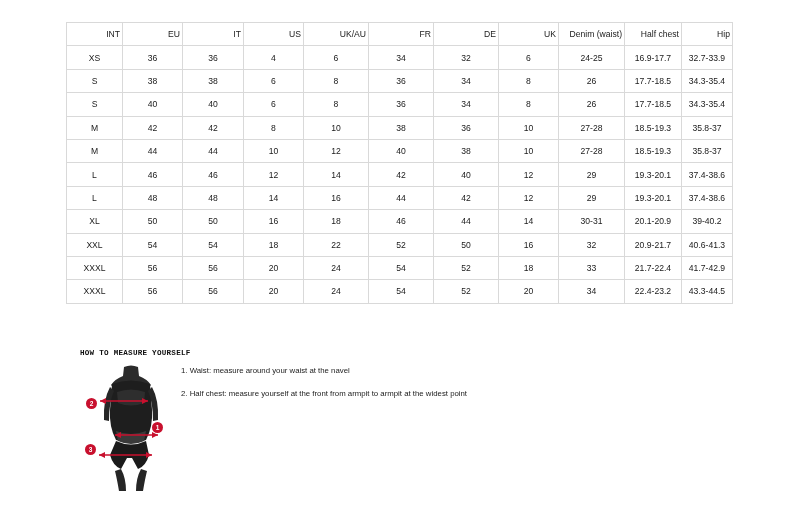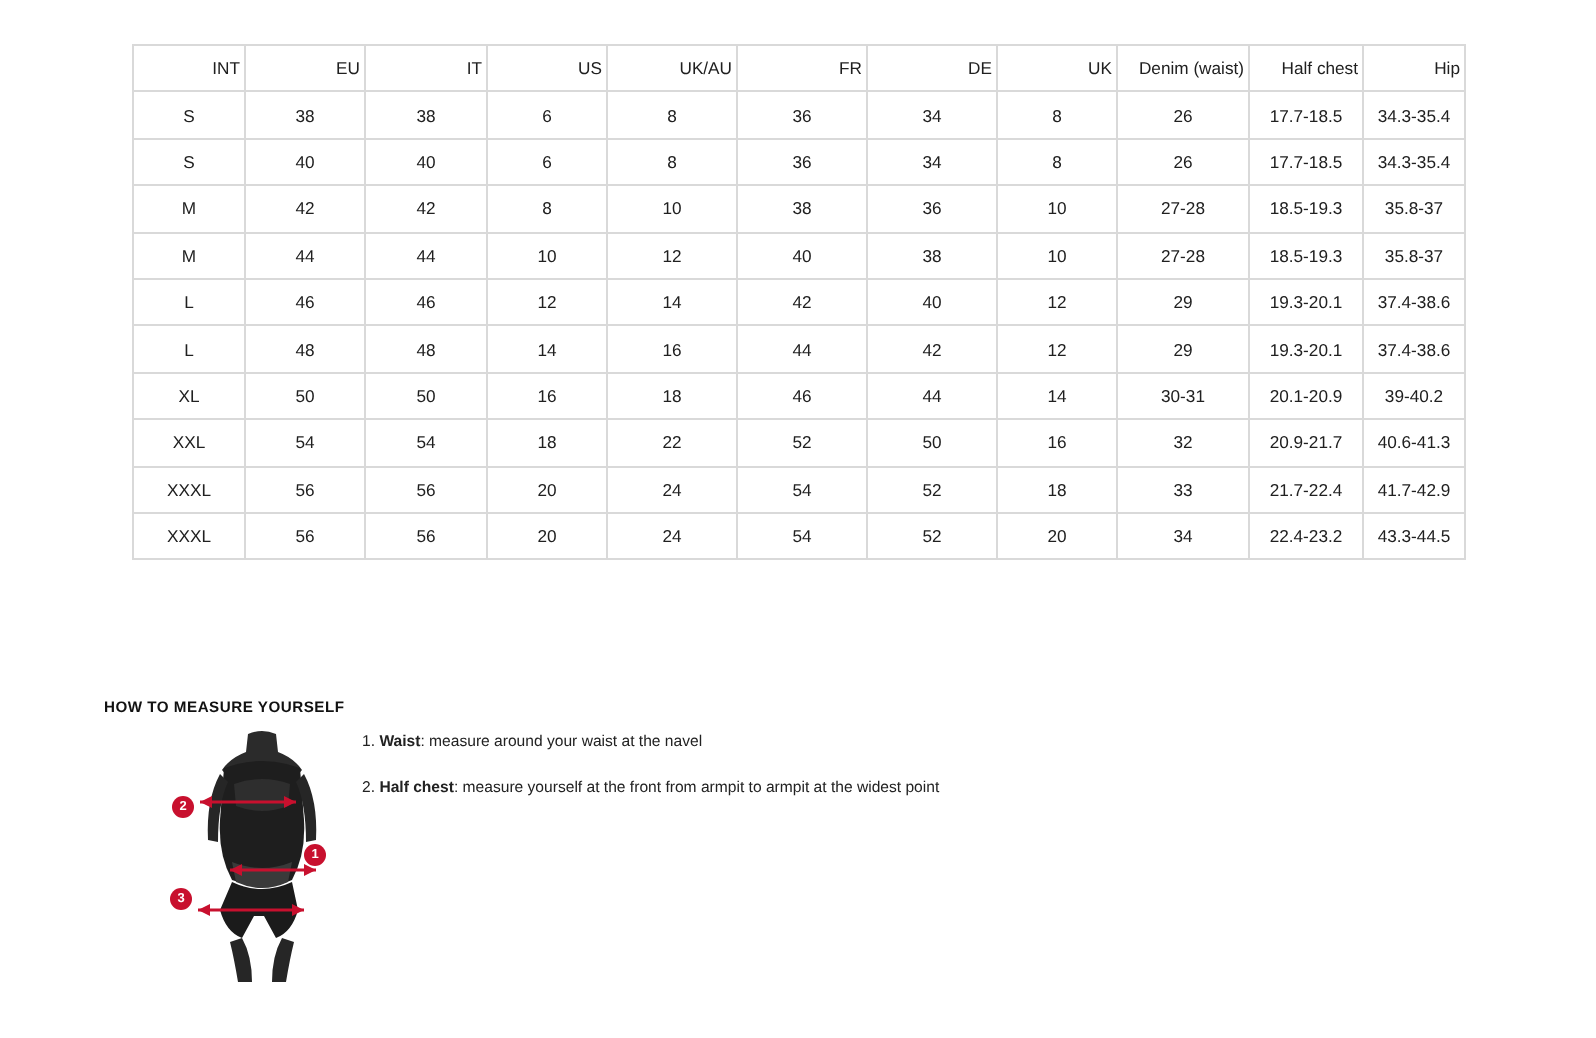--- a/index.html
+++ b/index.html
@@ -54,41 +54,42 @@
   col.c5 { width: 65px; }
   col.c6 { width: 65px; }
   col.c7 { width: 60px; }
   col.c8 { width: 66px; }
   col.c9 { width: 57px; }
   col.c10 { width: 51px; }
 
   
   .howto-title {
     position: absolute;
-    left: 52px;
+    left: 80px;
     top: 349px;
     font-size: 7.6px;
     font-weight: bold;
     letter-spacing: 0.25px;
     color: #111;
+    font-family: Liberation Mono, monospace;
   }
   .howto-steps {
     position: absolute;
     left: 181px;
     top: 366px;
     width: 430px;
   }
   .howto-steps .step {
     font-size: 7.8px;
     line-height: 1.35;
     color: #222;
     margin-bottom: 12.5px;
     white-space: nowrap;
   }
-  .howto-steps .step b { font-weight: bold; }
+  .howto-steps .step b { font-weight: normal; }
 
   
   .figure {
     position: absolute;
     left: 86px;
     top: 365px;
     width: 90px;
     height: 135px;
   }
   .figure svg { display: block; }
@@ -138,20 +139,33 @@
           <th>FR</th>
           <th>DE</th>
           <th>UK</th>
           <th>Denim (waist)</th>
           <th>Half chest</th>
           <th>Hip</th>
         </tr>
       </thead>
       <tbody>
         <tr>
+          <td>XS</td>
+          <td>36</td>
+          <td>36</td>
+          <td>4</td>
+          <td>6</td>
+          <td>34</td>
+          <td>32</td>
+          <td>6</td>
+          <td>24-25</td>
+          <td>16.9-17.7</td>
+          <td>32.7-33.9</td>
+        </tr>
+        <tr>
           <td>S</td>
           <td>38</td>
           <td>38</td>
           <td>6</td>
           <td>8</td>
           <td>36</td>
           <td>34</td>
           <td>8</td>
           <td>26</td>
           <td>17.7-18.5</td>

